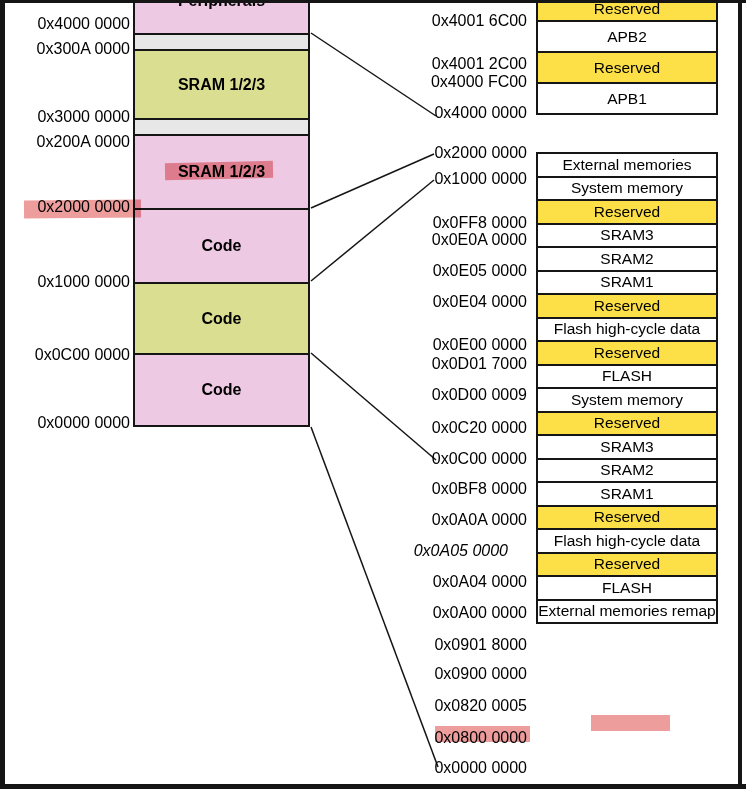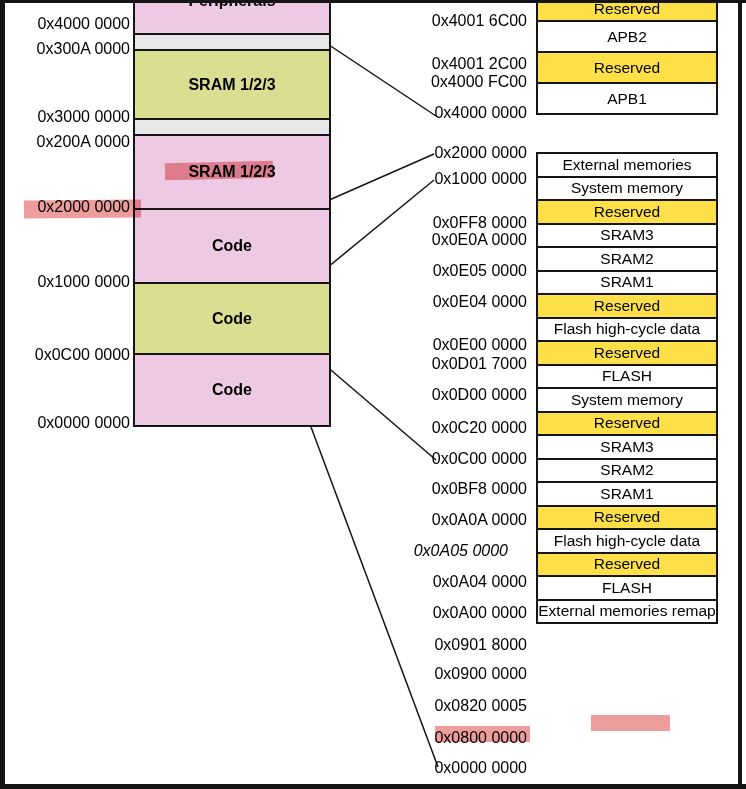--- a/index.html
+++ b/index.html
@@ -49,21 +49,21 @@
 <body>
 
 <div class="page">
   <svg class="connectors" width="746" height="789">
       <line x1="311" y1="33" x2="436" y2="116" stroke="#151515" stroke-width="1.5"></line>
       <line x1="311" y1="208" x2="434" y2="154" stroke="#151515" stroke-width="1.5"></line>
       <line x1="311" y1="281" x2="434" y2="180" stroke="#151515" stroke-width="1.5"></line>
       <line x1="311" y1="353" x2="436" y2="460" stroke="#151515" stroke-width="1.5"></line>
       <line x1="311" y1="427" x2="438" y2="767" stroke="#151515" stroke-width="1.5"></line>
     </svg>
-  <div class="stack" id="left-stack" style="left: 133px; top: 3px; width: 198px; height: 424px;">
+  <div class="stack" id="left-stack" style="left: 133px; top: 3px; width: 177px; height: 424px;">
       <div class="seg" style="background: rgb(237, 201, 227); flex: 0 0 30px;">
         <span class="seg-label clipped">Peripherals</span>
       </div>
       <div class="seg" style="background: rgb(231, 231, 231); flex: 0 0 16px;"></div>
       <div class="seg" style="background: rgb(218, 222, 144); flex: 0 0 69px;">
         <span class="seg-label">SRAM 1/2/3</span>
       </div>
       <div class="seg" style="background: rgb(231, 231, 231); flex: 0 0 16px;"></div>
       <div class="seg" style="background: rgb(237, 201, 227); flex: 0 0 74px;">
         <span class="seg-label">SRAM 1/2/3</span>
@@ -172,21 +172,21 @@
     </div>
   <div id="lower-labels">
       <div class="addr-label" style="left: 385px; width: 142px; top: 144px;">0x2000 0000</div>
       <div class="addr-label" style="left: 385px; width: 142px; top: 170px;">0x1000 0000</div>
       <div class="addr-label" style="left: 385px; width: 142px; top: 200px; margin-top: 14px;">0x0FF8 0000</div>
       <div class="addr-label" style="left: 385px; width: 142px; top: 231px;">0x0E0A 0000</div>
       <div class="addr-label" style="left: 385px; width: 142px; top: 262px;">0x0E05 0000</div>
       <div class="addr-label" style="left: 385px; width: 142px; top: 293px;">0x0E04 0000</div>
       <div class="addr-label" style="left: 385px; width: 142px; top: 336px;">0x0E00 0000</div>
       <div class="addr-label" style="left: 385px; width: 142px; top: 355px;">0x0D01 7000</div>
-      <div class="addr-label" style="left: 385px; width: 142px; top: 386px;">0x0D00 0000</div>
+      <div class="addr-label" style="left: 385px; width: 142px; top: 386px;">0x0D00 0009</div>
       <div class="addr-label" style="left: 385px; width: 142px; top: 419px;">0x0C20 0000</div>
       <div class="addr-label" style="left: 385px; width: 142px; top: 450px;">0x0C00 0000</div>
       <div class="addr-label" style="left: 385px; width: 142px; top: 480px;">0x0BF8 0000</div>
       <div class="addr-label" style="left: 385px; width: 142px; top: 511px;">0x0A0A 0000</div>
       <div class="addr-label" style="left: 366px; width: 142px; top: 542px; font-style: italic;">0x0A05 0000</div>
       <div class="addr-label" style="left: 385px; width: 142px; top: 573px;">0x0A04 0000</div>
       <div class="addr-label" style="left: 385px; width: 142px; top: 604px;">0x0A00 0000</div>
       <div class="addr-label" style="left: 385px; width: 142px; top: 636px;">0x0901 8000</div>
       <div class="addr-label" style="left: 385px; width: 142px; top: 665px;">0x0900 0000</div>
       <div class="addr-label" style="left: 385px; width: 142px; top: 697px;">0x0820 0005</div>

